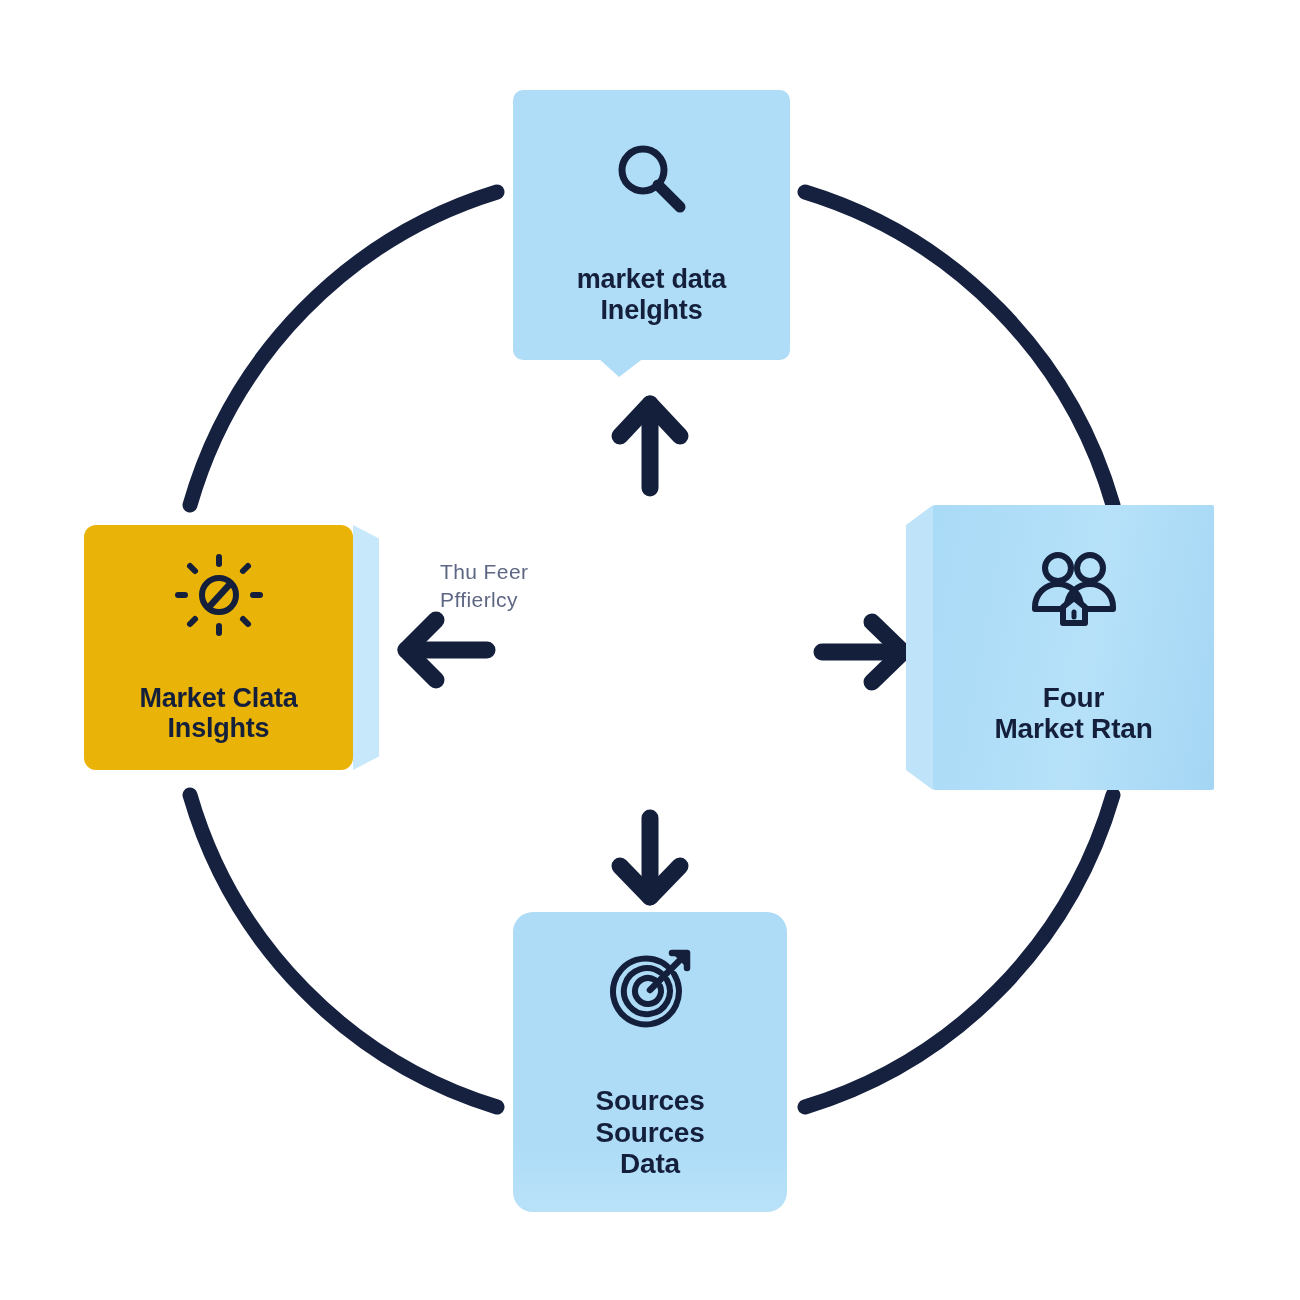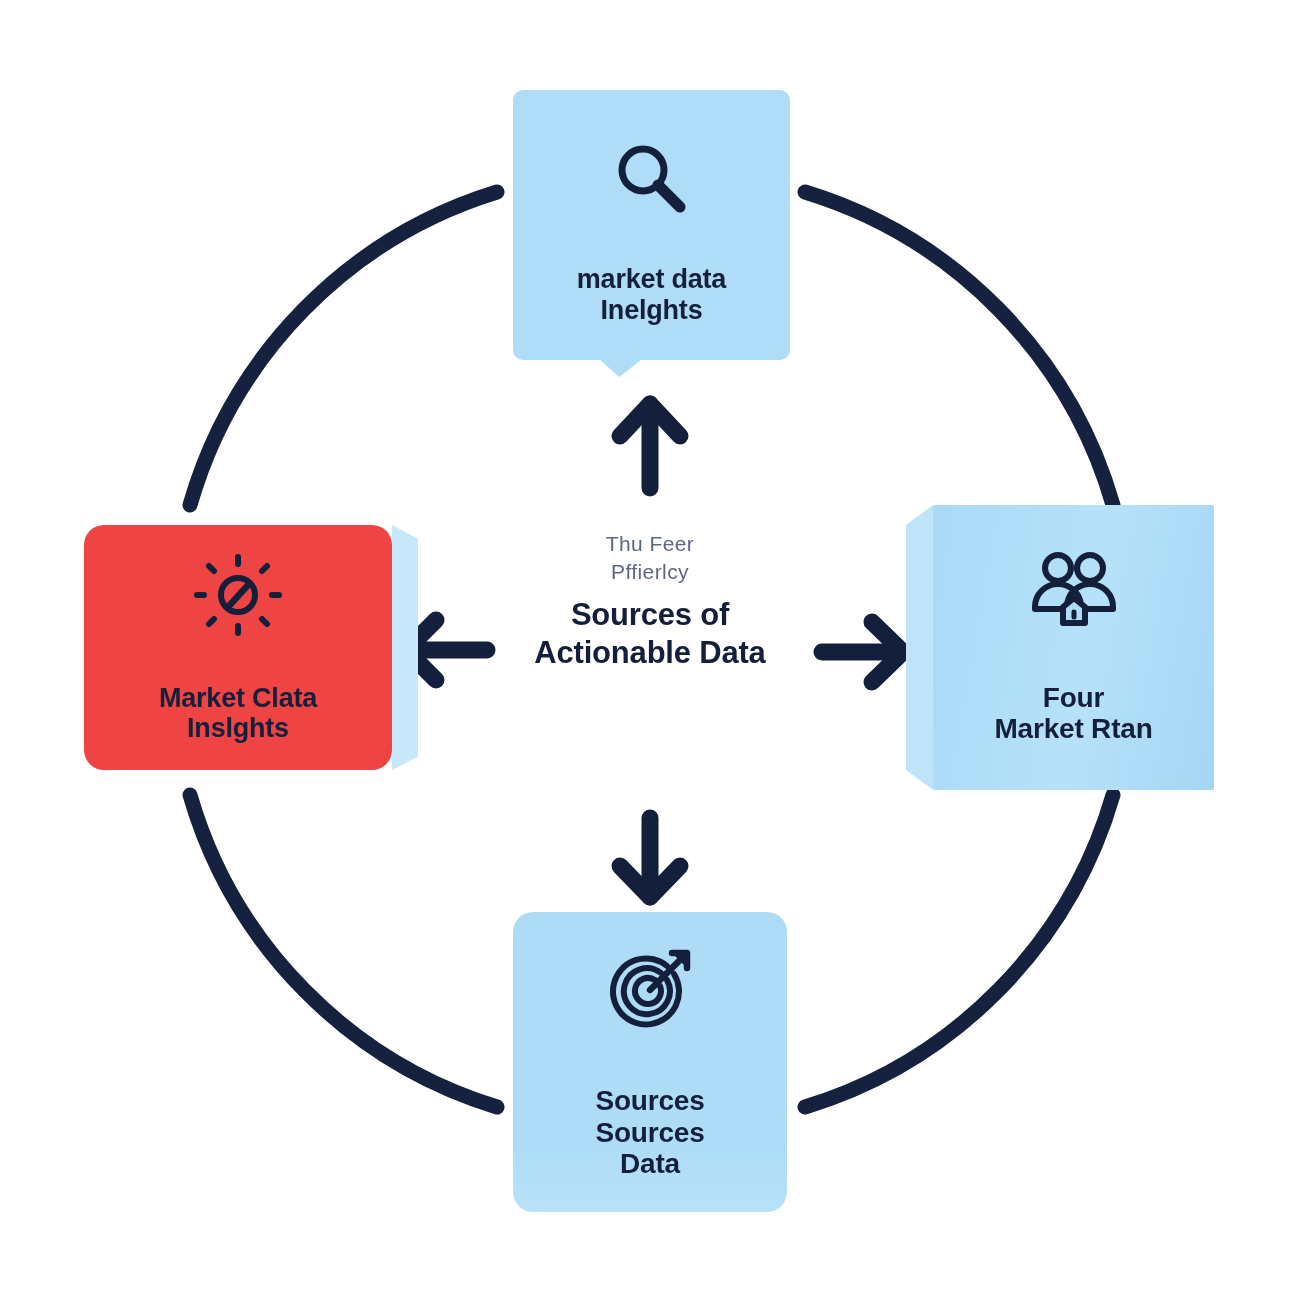--- a/index.html
+++ b/index.html
@@ -76,24 +76,24 @@
     border-left: 22px solid transparent;
     border-right: 26px solid transparent;
     border-top: 20px solid #afdcf6;
     border-bottom-left-radius: 6px;
   }
 
   
   #node-left {
     left: 84px;
     top: 525px;
-    width: 308px;
+    width: 269px;
     height: 245px;
-    background: #ef4444;
-    border-radius: 20px;
+    background: #eab308;
+    border-radius: 12px;
   }
   #node-left .bevel {
     position: absolute;
     top: 0;
     right: -26px;
     width: 26px;
     height: 245px;
     background: #c7e8fb;
     clip-path: polygon(0 0, 100% 5.5%, 100% 94.5%, 0 100%);
     border-top-right-radius: 6px;
@@ -140,23 +140,22 @@
   }
   #node-bottom .node-label {
     font-size: 28px;
     margin-top: 22px;
   }
 
   
   #center-block {
     position: absolute;
     left: 440px;
-    top: 530px;
+    top: 558px;
     width: 420px;
-    text-align: center;
     color: #1b2747;
   }
   #center-faint {
     font-size: 21px;
     line-height: 1.35;
     color: #3a4568;
     opacity: 0.82;
     white-space: pre-line;
     letter-spacing: 0.4px;
   }
@@ -270,17 +269,15 @@
       </svg>
     </span>
     <div class="node-label">Sources
 Sources
 Data</div>
   </div>
 
   <div id="center-block">
     <div id="center-faint">Thu Feer
 Pffierlcy</div>
-    <div id="center-main">Sources of
-Actionable Data</div>
   </div>
 
 </div>
 
 </body></html>

